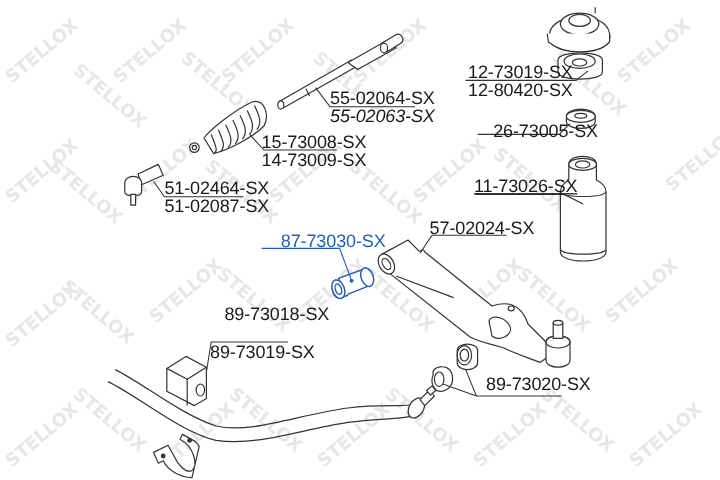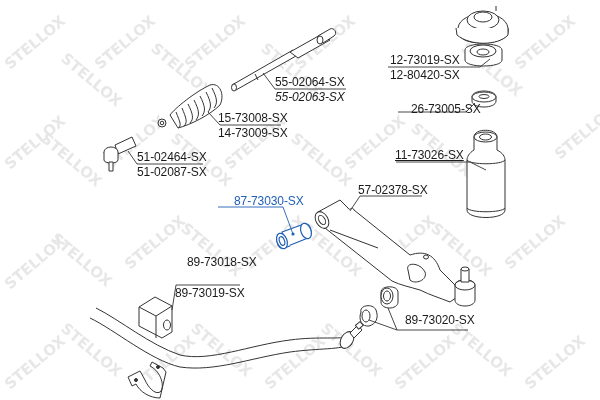--- a/index.html
+++ b/index.html
@@ -1,18 +1,18 @@
 <!DOCTYPE html>
 <html><head>
 <meta charset="utf-8">
 <style>
   html, body { margin: 0; padding: 0; background: #ffffff; }
   body { width: 600px; height: 400px; overflow: hidden; position: relative; font-family: "Liberation Sans", sans-serif; }
   #diagram { position: absolute; left: 0; top: 0; width: 600px; height: 400px; }
-  .lbl { position: absolute; font-size: 12px; color: #1a1a1a; letter-spacing: -0.1px; white-space: nowrap; line-height: 13px; cursor: pointer; }
+  .lbl { position: absolute; font-size: 15px; color: #1a1a1a; letter-spacing: -0.1px; white-space: nowrap; line-height: 13px; cursor: pointer; }
   .lbl.hl { color: #1f5fb5; }
 </style>
 </head>
 <body>
 
 <svg id="diagram" viewBox="0 0 600 400" xmlns="http://www.w3.org/2000/svg">
 
   <g fill="none" stroke="#e6e6e6" stroke-width="3" opacity="0.95">
     <g font-family="DejaVu Sans, sans-serif" font-weight="bold" font-size="15" fill="#e6e6e6" stroke="none">
       <text transform="translate(10,70) rotate(-40)">STELLOX</text>
@@ -191,20 +191,20 @@
 <div class="lbl" style="left:137px;top:151px;">51-02464-SX</div>
 <div class="lbl" style="left:137px;top:166px;">51-02087-SX</div>
 
 <div class="lbl" style="left:390px;top:54px;">12-73019-SX</div>
 <div class="lbl" style="left:390px;top:69px;">12-80420-SX</div>
 
 <div class="lbl" style="left:411px;top:103px;">26-73005-SX</div>
 
 <div class="lbl" style="left:395px;top:149px;text-decoration:underline;">11-73026-SX</div>
 
-<div class="lbl" style="left:358px;top:184px;">57-02378-SX</div>
+<div class="lbl" style="left:358px;top:184px;">57-02024-SX</div>
 
 <div class="lbl hl" style="left:218px;top:195px;margin-left:16px;">87-73030-SX</div>
 
 <div class="lbl" style="left:175px;top:256px;margin-left:12px;">89-73018-SX</div>
 <div class="lbl" style="left:175px;top:287px;">89-73019-SX</div>
 
 <div class="lbl" style="left:405px;top:314px;">89-73020-SX</div>
 
 </body></html>

